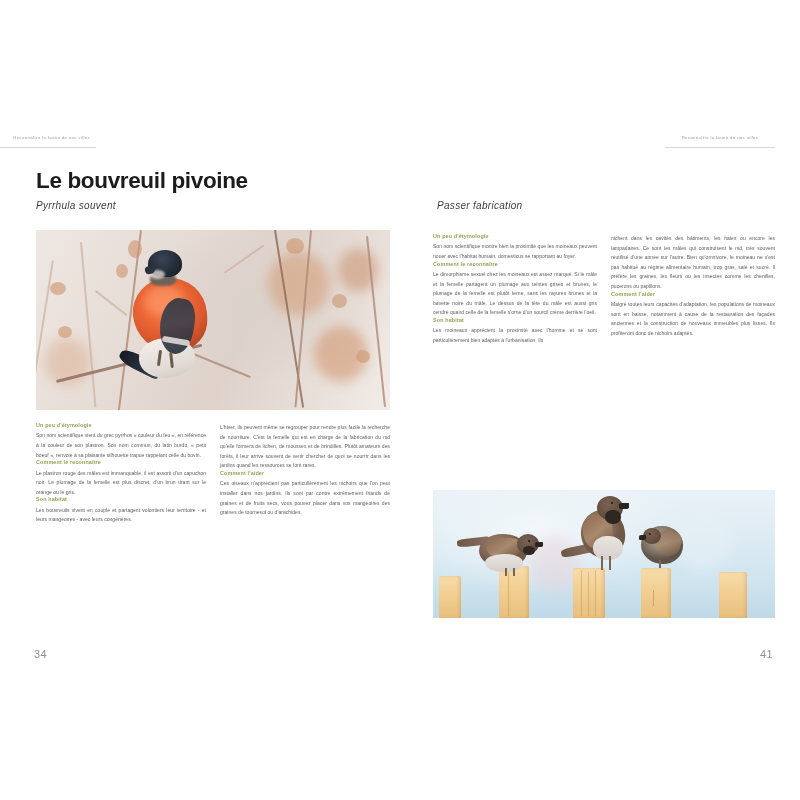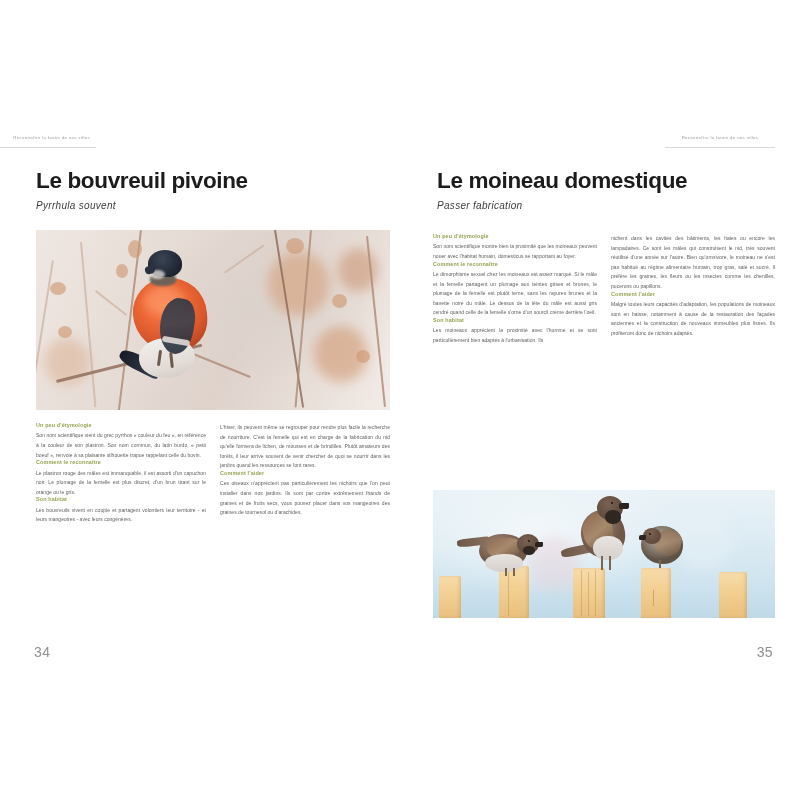--- a/index.html
+++ b/index.html
@@ -134,21 +134,21 @@
   .cols-right {
     left: 33px;
     top: 104px;
     width: 342px;
   }
 
   
   .folio {
     position: absolute;
     bottom: 10px;
-    font-size: 14px;
+    font-size: 11px;
     color: #8f8f8f;
     letter-spacing: 0.4px;
   }
   .page-left  .folio { left: 34px; }
   .page-right .folio { right: 27px; }
 
   
   .bf-sky {
     position: absolute; inset: 0;
     background:
@@ -373,21 +373,20 @@
       </div>
     </div>
 
     <div class="folio">34</div>
   </div>
 
   <div class="page page-right">
 
     <div class="runhead">Reconnaître la faune de nos villes</div>
 
-    <div class="title">Le moineau domestique</div>
     <div class="subtitle">Passer fabrication</div>
 
     <div class="cols cols-right">
       <div class="col">
         <div>
           <div class="sec-head">Un peu d'étymologie</div>
           <div class="sec-body">Son nom scientifique montre bien la proximité que les moineaux peuvent nouer avec l'habitat humain, domesticus se rapportant au foyer.</div>
         </div>
         <div>
           <div class="sec-head">Comment le reconnaître</div>
@@ -458,16 +457,16 @@
       <div class="spr" style="left:206px;top:34px;width:46px;height:48px;">
         <div class="spr-body" style="left:2px;top:2px;width:42px;height:38px;background:radial-gradient(ellipse 60% 60% at 44% 34%, #b6ada4 0%, #8d8176 48%, #5f5348 92%);"></div>
         <div class="spr-wing" style="left:16px;top:6px;width:26px;height:26px;transform:rotate(14deg);opacity:.8"></div>
         <div class="spr-head" style="left:4px;top:4px;width:18px;height:16px;"></div>
         <div class="spr-beak" style="left:0px;top:11px;width:7px;height:5px;"></div>
         <div class="spr-eye" style="left:10px;top:9px;"></div>
         <div class="spr-leg" style="left:20px;top:36px;height:8px;"></div>
       </div>
     </div>
 
-    <div class="folio">35</div>
+    <div class="folio">41</div>
   </div>
 
 </div>
 
 </body></html>

